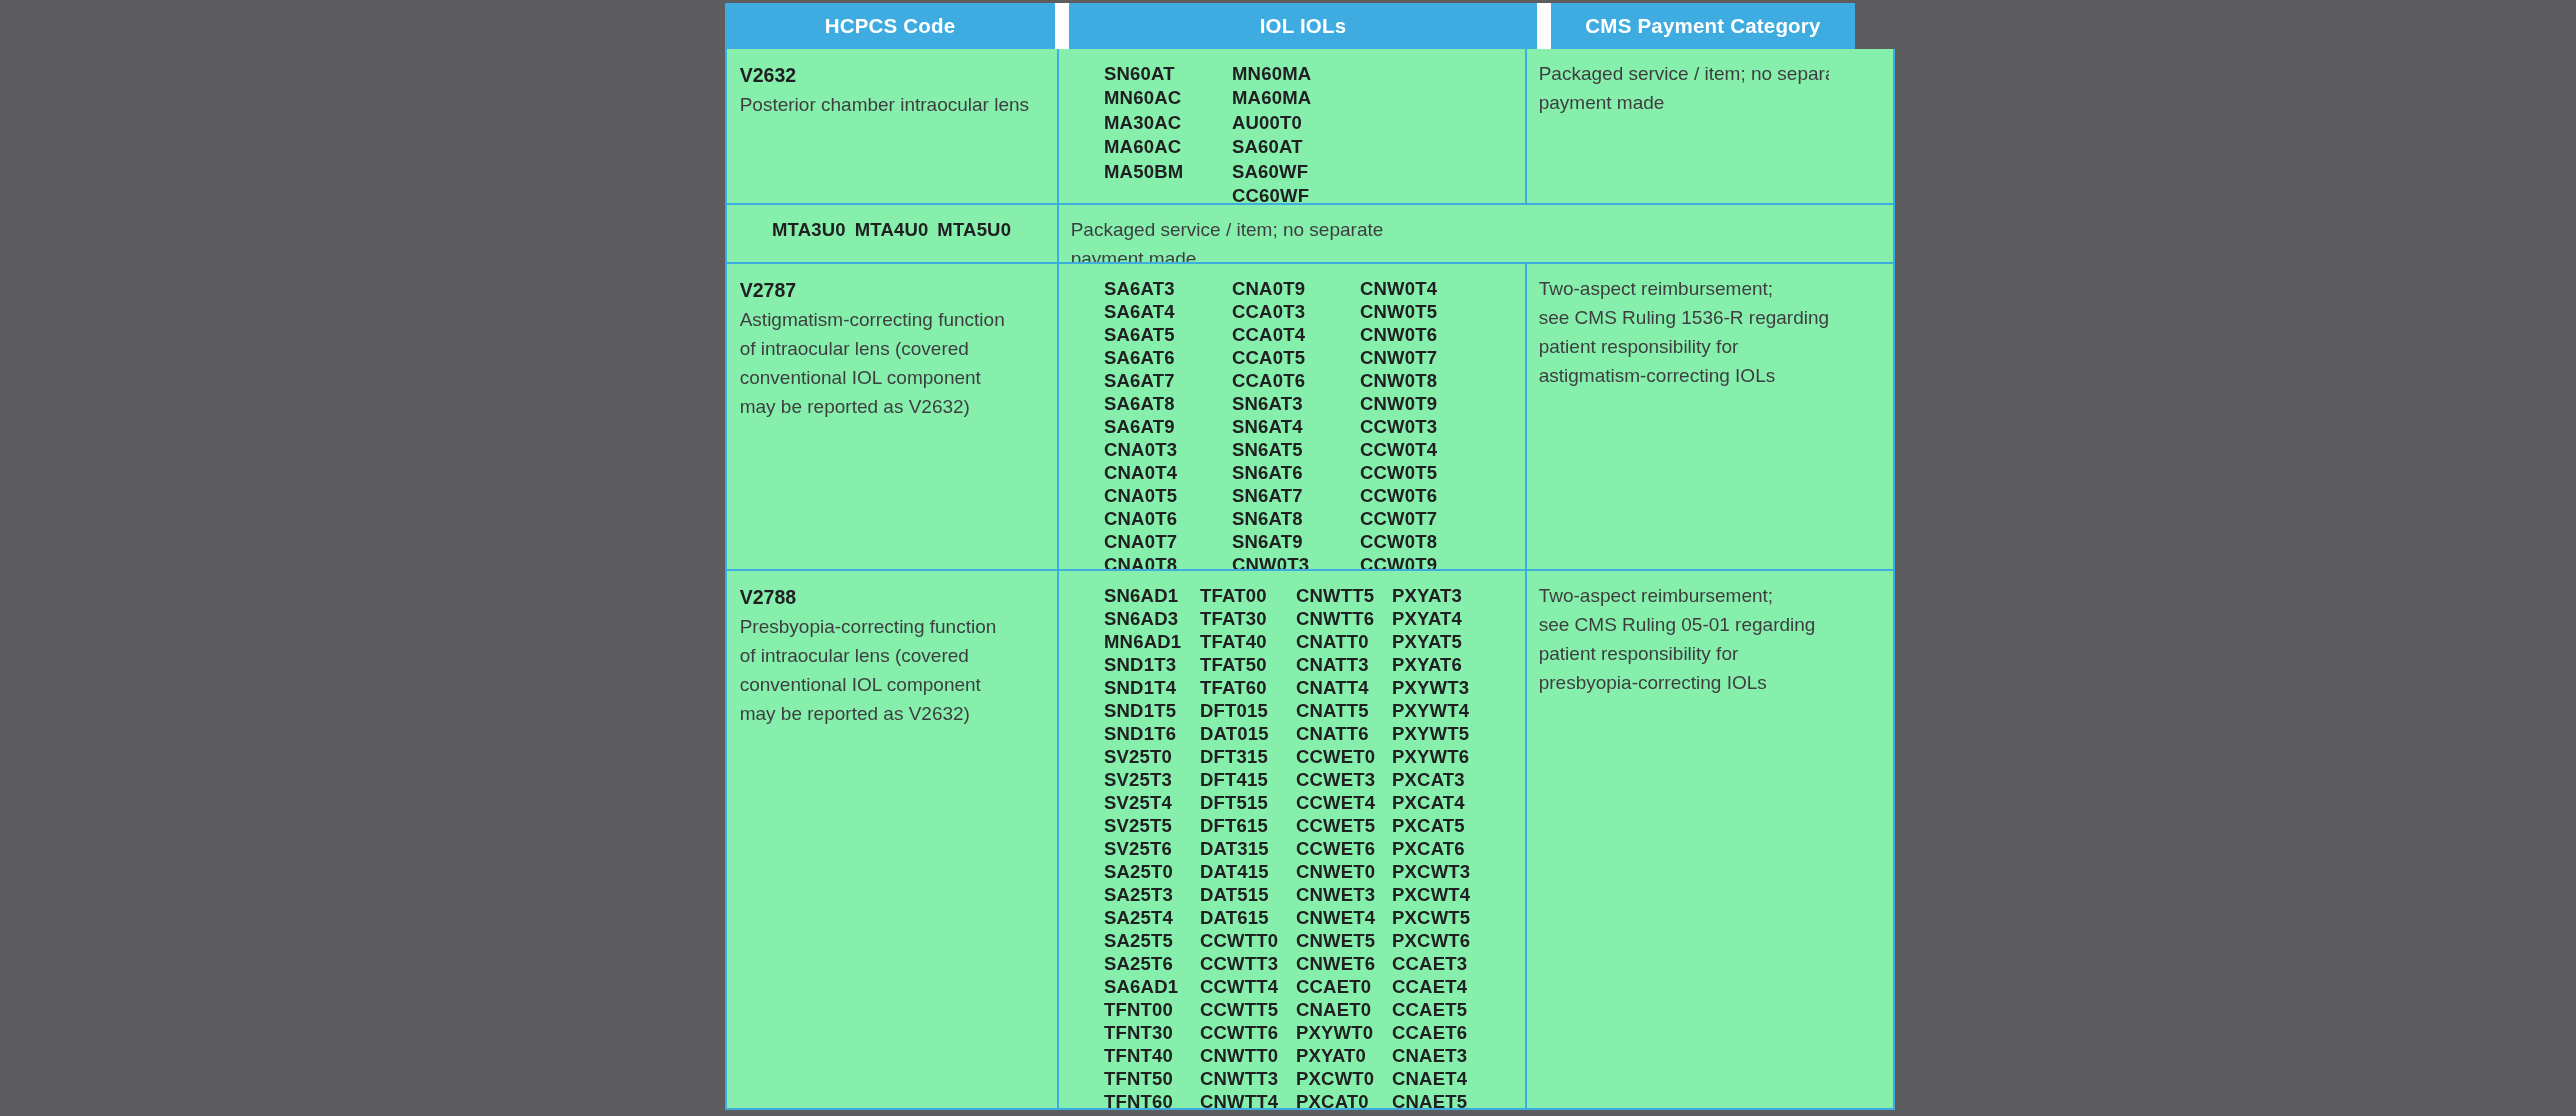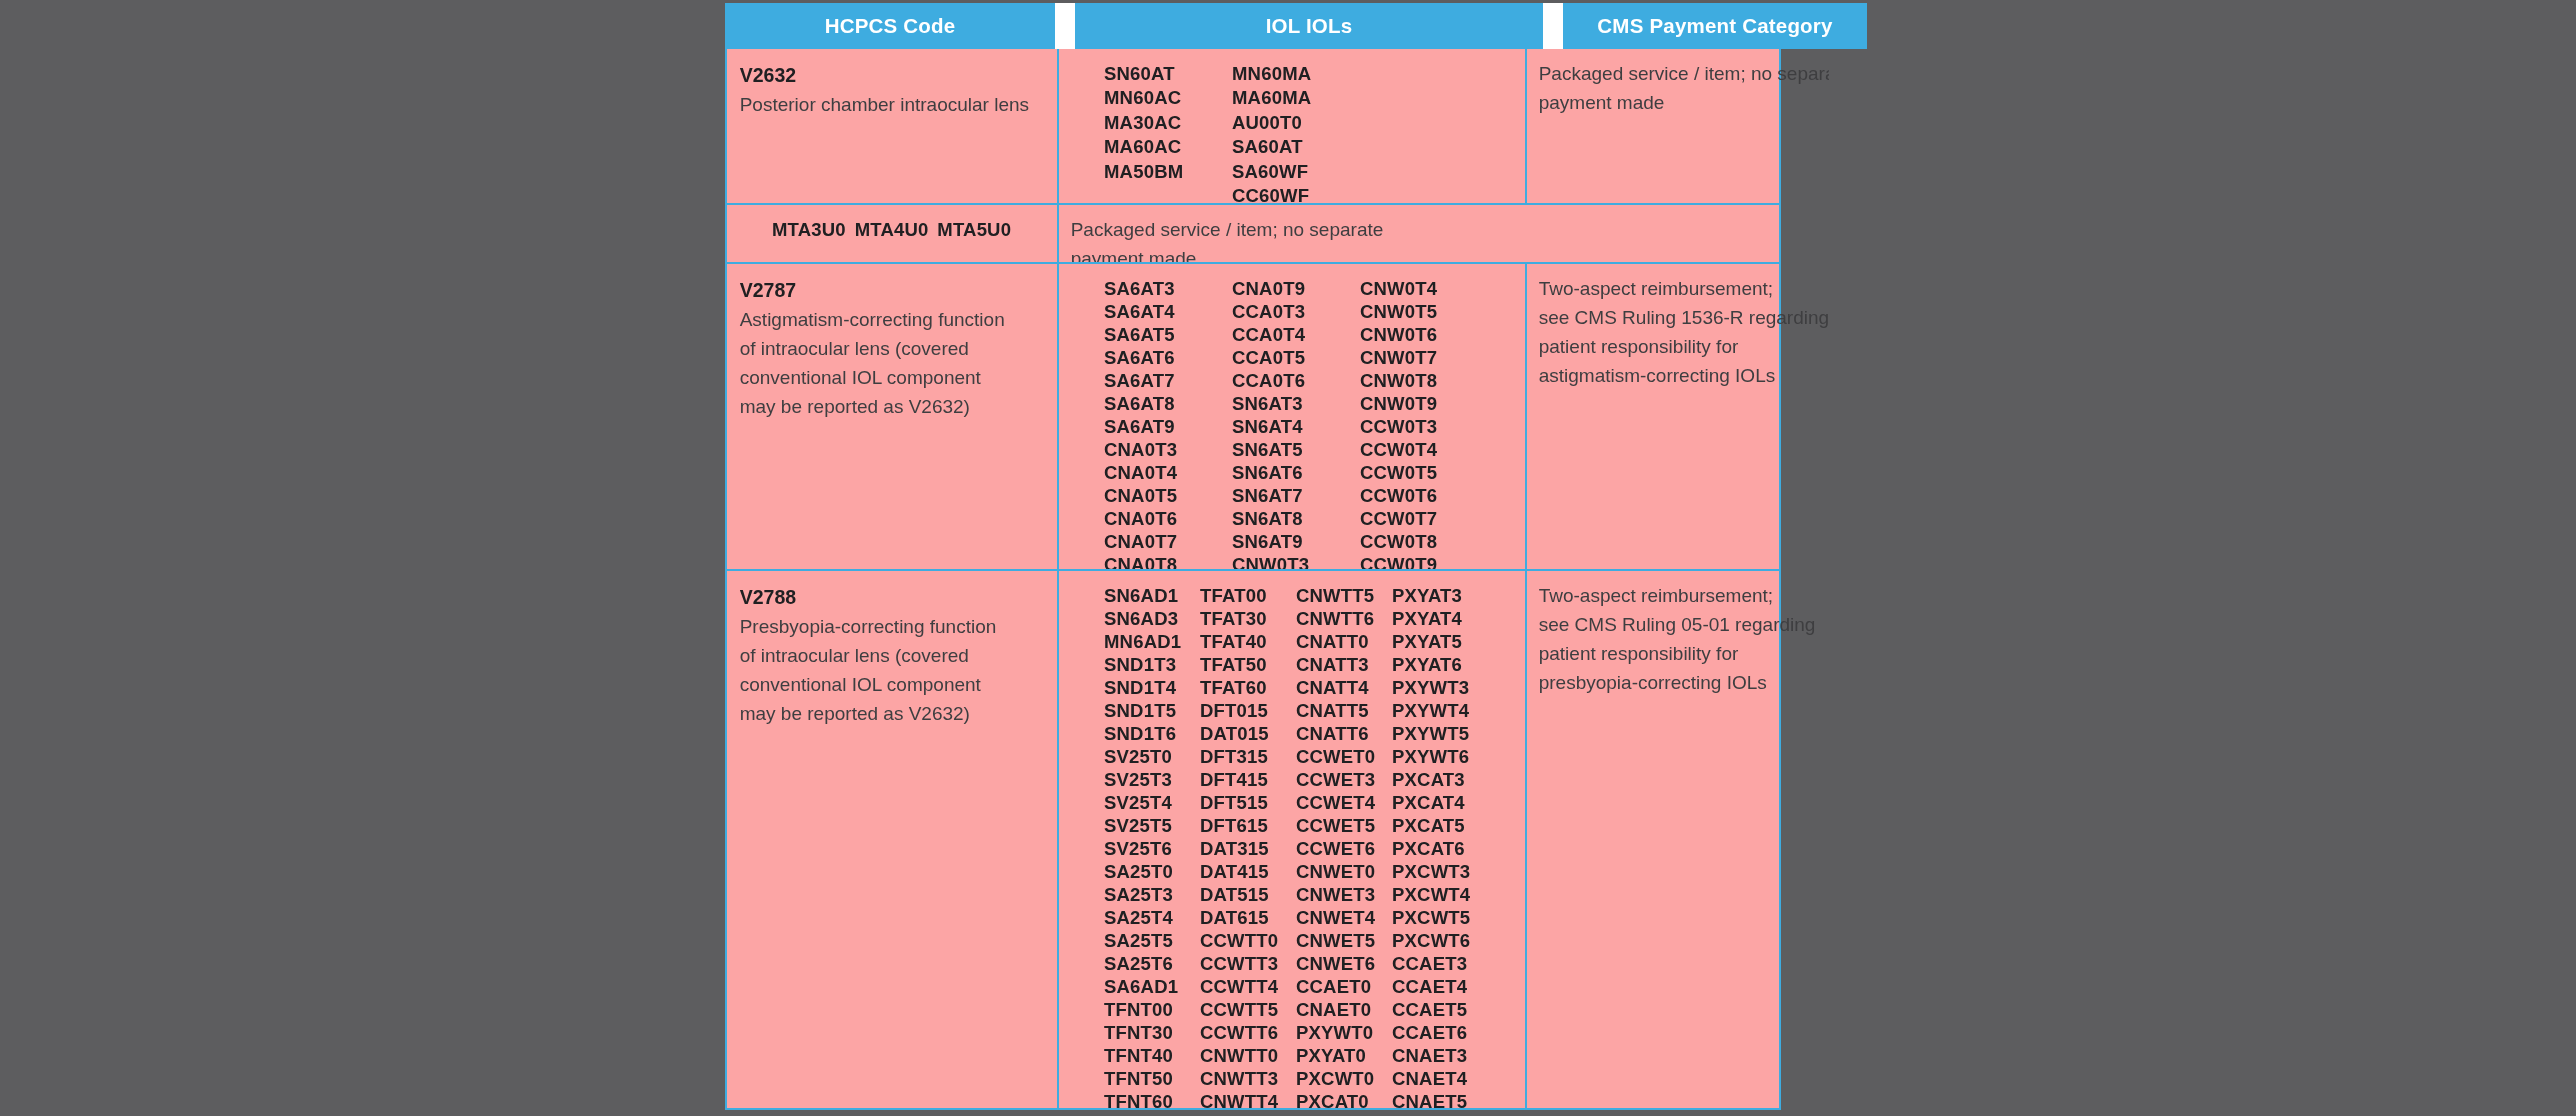--- a/index.html
+++ b/index.html
@@ -19,40 +19,40 @@
   .doc-table {
     position: absolute;
     left: 725px;
     top: 2.9px;
     width: 1108px;
   }
   
   .tbl-header {
     display: grid;
     grid-template-columns: 330px 468px 304px;
-    gap: 20px;
+    gap: 14px;
     height: 46px;
     background: #ffffff;
   }
   .th-cell {
     background: var(--blue);
     color: #ffffff;
     font-size: 20.5px;
     font-weight: 700;
     display: flex;
     align-items: center;
     justify-content: center;
     letter-spacing: 0.2px;
   }
   
   .tbl-body {
-    background: #fca5a5;
+    background: #86efac;
     border-left: 2.9px solid var(--blue);
     border-right: 2.9px solid var(--blue);
-    width: 1056px;
+    width: 1170px;
     box-sizing: border-box;
   }
   .trow {
     display: grid;
     grid-template-columns: 330px 468px 304px;
     border-bottom: 2.9px solid var(--blue);
     box-sizing: border-box;
   }
   .row-0 { height: 156px; }
   .row-1 { height: 59px; }

